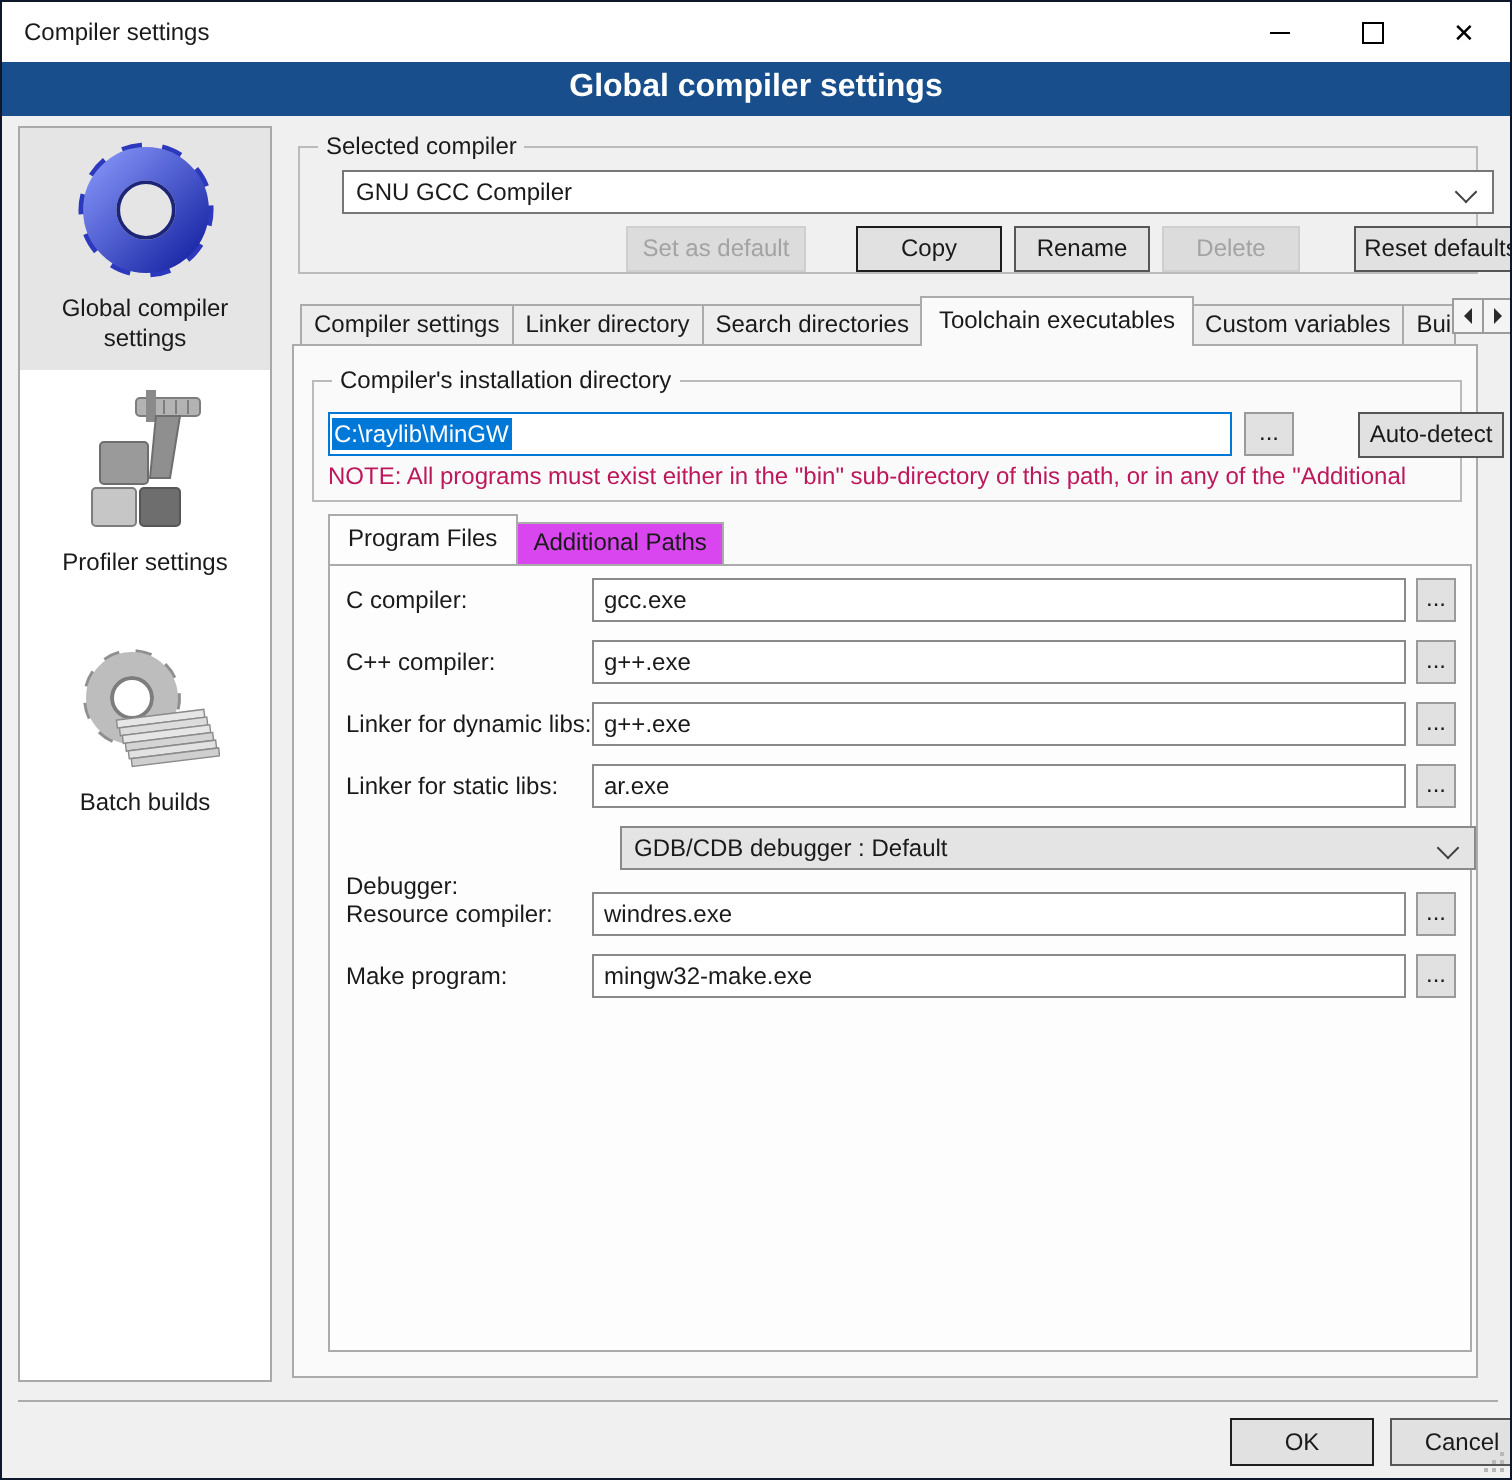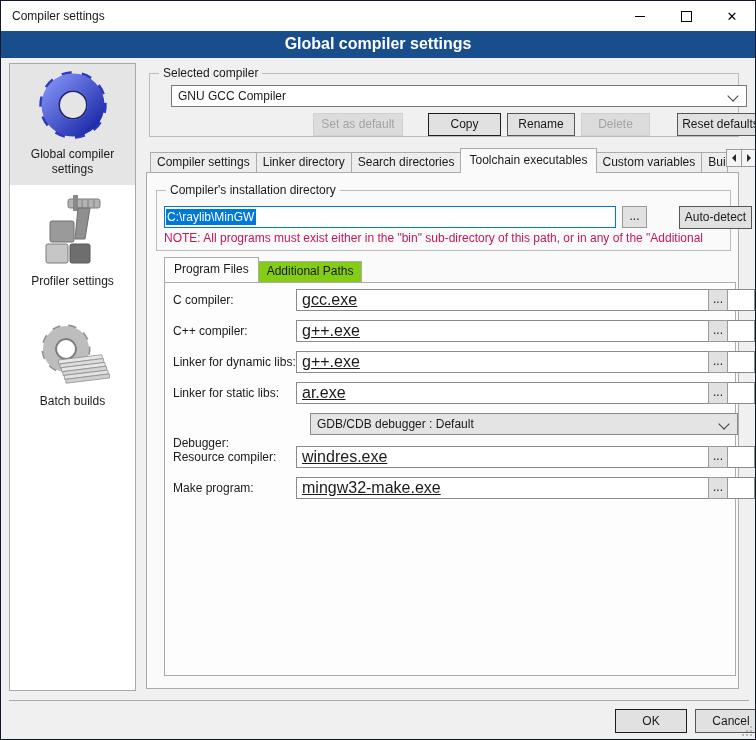--- a/index.html
+++ b/index.html
@@ -68,28 +68,28 @@
   .dir-input{left:163px;top:205px;width:452px;height:22px;box-sizing:border-box;background:#fff;
     border:1px solid #0078D7;line-height:20px;padding:0 1px;overflow:hidden;white-space:nowrap;z-index:2;}
   .dir-sel{background:#0078D7;color:#fff;padding:1px 2px 1px 1px;}
   .dots-btn{box-sizing:border-box;height:22px;line-height:19px;text-align:center;background:#E1E1E1;border:1px solid #9a9a9a;cursor:default;}
   .d-dir{left:621px;top:205px;width:25px;z-index:2;}
   .b-auto{left:650px;top:205px;width:73px;height:23px;z-index:2;}
   .note{left:163px;top:230px;width:566px;height:15px;color:#be185d;overflow:hidden;white-space:nowrap;z-index:2;}
 
   
   .stabs{left:163px;top:256px;height:25px;display:flex;align-items:flex-end;z-index:2;}
-  .stab{box-sizing:border-box;height:21px;line-height:19px;padding:0 8px;background:#84cc16;border:1px solid #ABABAB;border-bottom:none;margin-right:-1px;white-space:nowrap;}
+  .stab{box-sizing:border-box;height:21px;line-height:19px;padding:0 8px;background:#d946ef;border:1px solid #ABABAB;border-bottom:none;margin-right:-1px;white-space:nowrap;}
   .stab--active{height:25px;line-height:23px;background:#FDFDFD;position:relative;z-index:3;padding:0 9px;}
   .panel2{left:163px;top:281px;width:572px;height:394px;background:#FDFDFD;border:1px solid #ABABAB;box-sizing:border-box;z-index:2;}
 
   
   .flabel{left:172px;width:125px;line-height:22px;z-index:3;}
-  .finput{left:295px;width:459px;height:22px;box-sizing:border-box;border:1px solid #8A8A8A;background:#fff;
-    padding:0 5px;font-family:"Liberation Sans",sans-serif;font-size:16px;color:#1a1a1a;z-index:3;text-decoration:underline;}
+  .finput{left:295px;width:407px;height:22px;box-sizing:border-box;border:1px solid #8A8A8A;background:#fff;
+    padding:0 5px;font-family:"Liberation Sans",sans-serif;font-size:12px;color:#1a1a1a;z-index:3;}
   .fdots{left:707px;width:20px;z-index:3;}
   .r1{top:288px;} .r2{top:319px;} .r3{top:350px;} .r4{top:381px;}
   .r5{top:431px;} .r6{top:445px;} .r7{top:476px;}
   .combo-dbg{left:295px;top:412px;width:428px;height:22px;background:#E4E4E4;z-index:3;border:1px solid #8A8A8A;}
 
   
   .divider{left:8px;top:699px;width:740px;height:1px;background:#ABABAB;}
   .b-ok{left:586px;top:708px;width:72px;height:24px;line-height:22px;}
   .b-cancel{left:666px;top:708px;width:72px;height:24px;line-height:22px;}
   .grip{right:3px;bottom:3px;width:10px;height:10px;}

